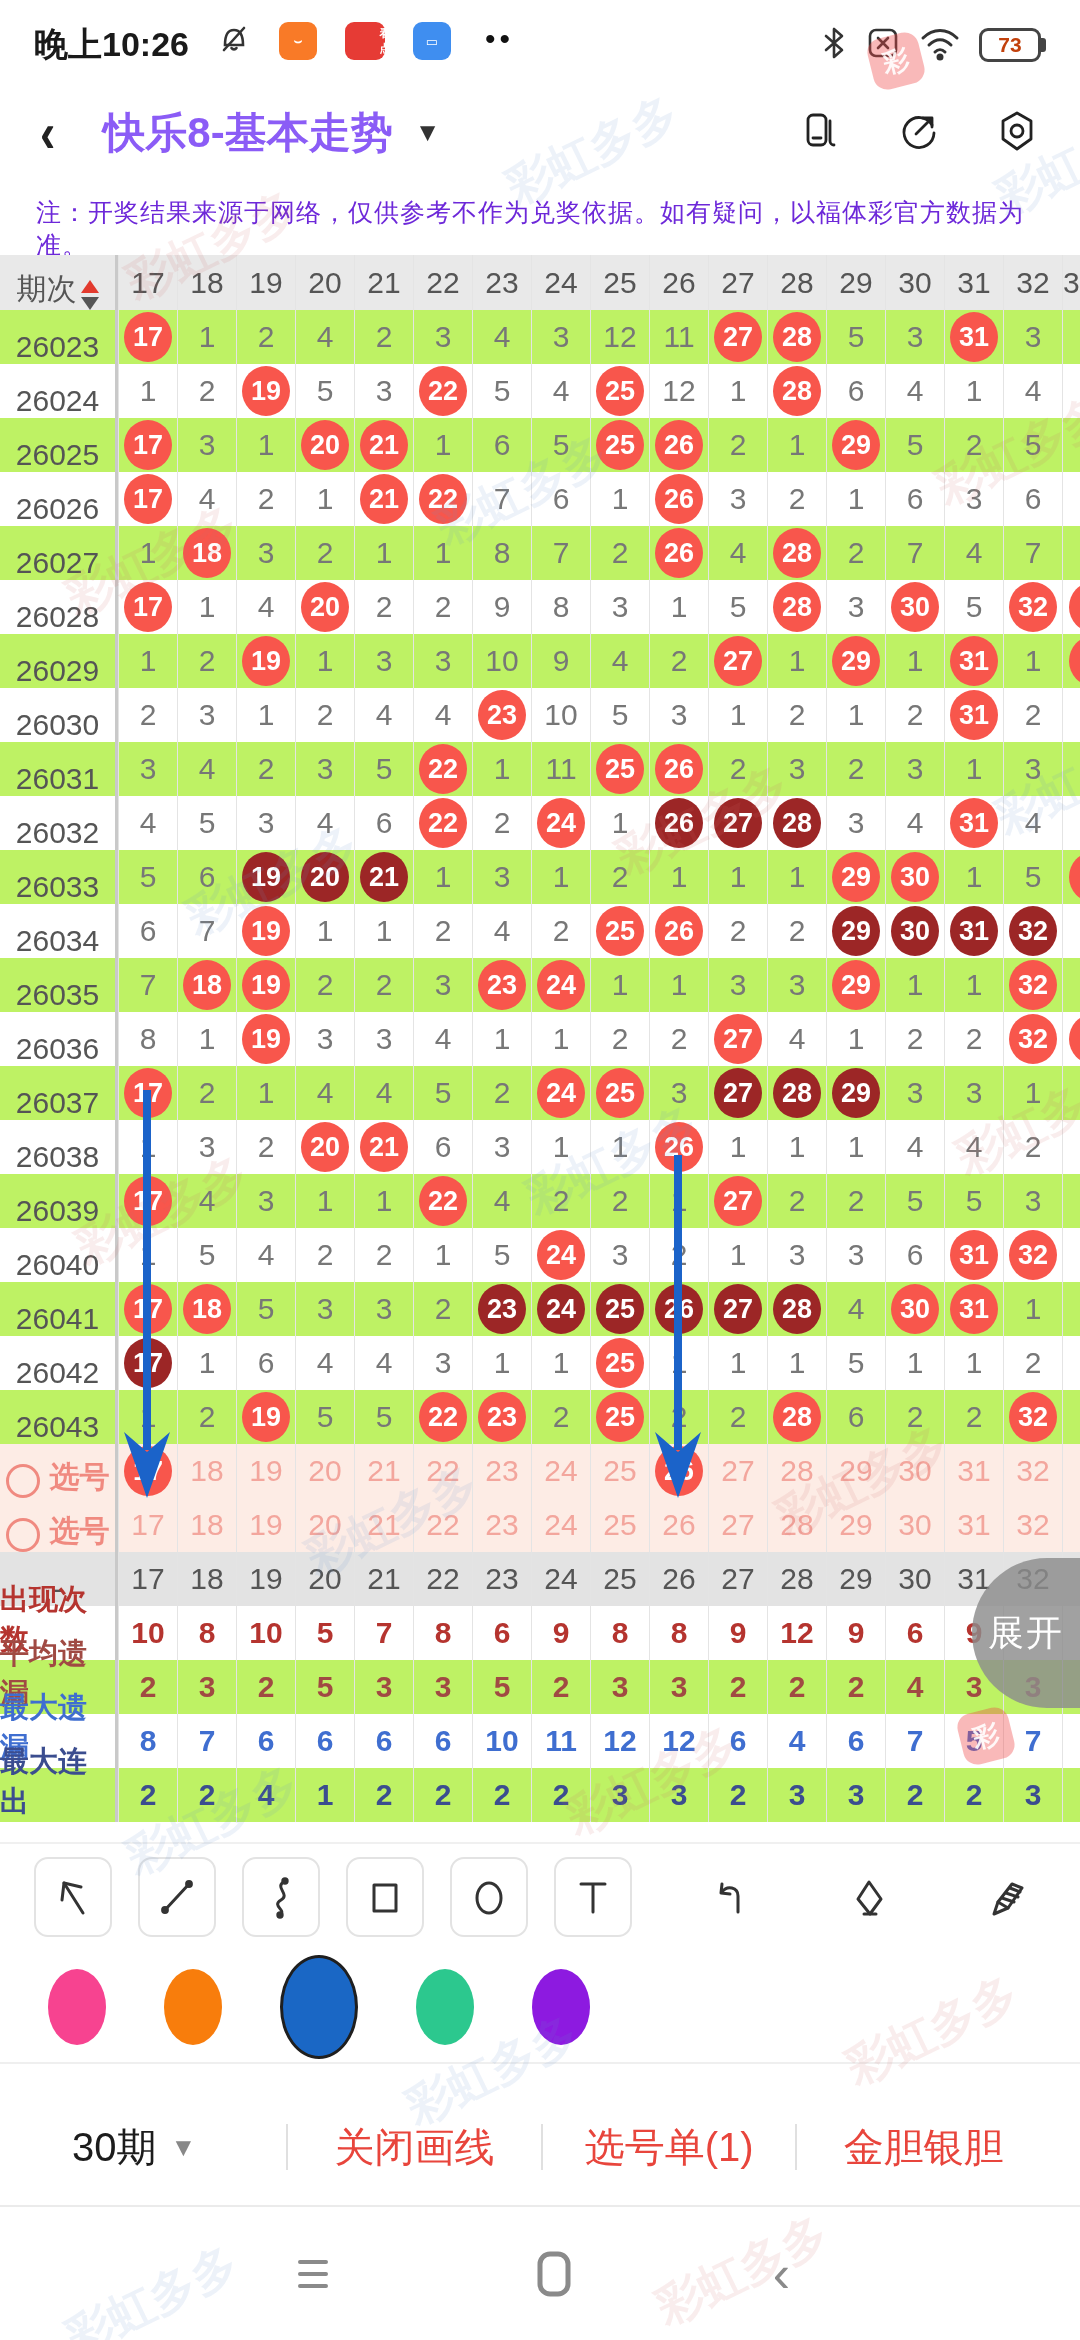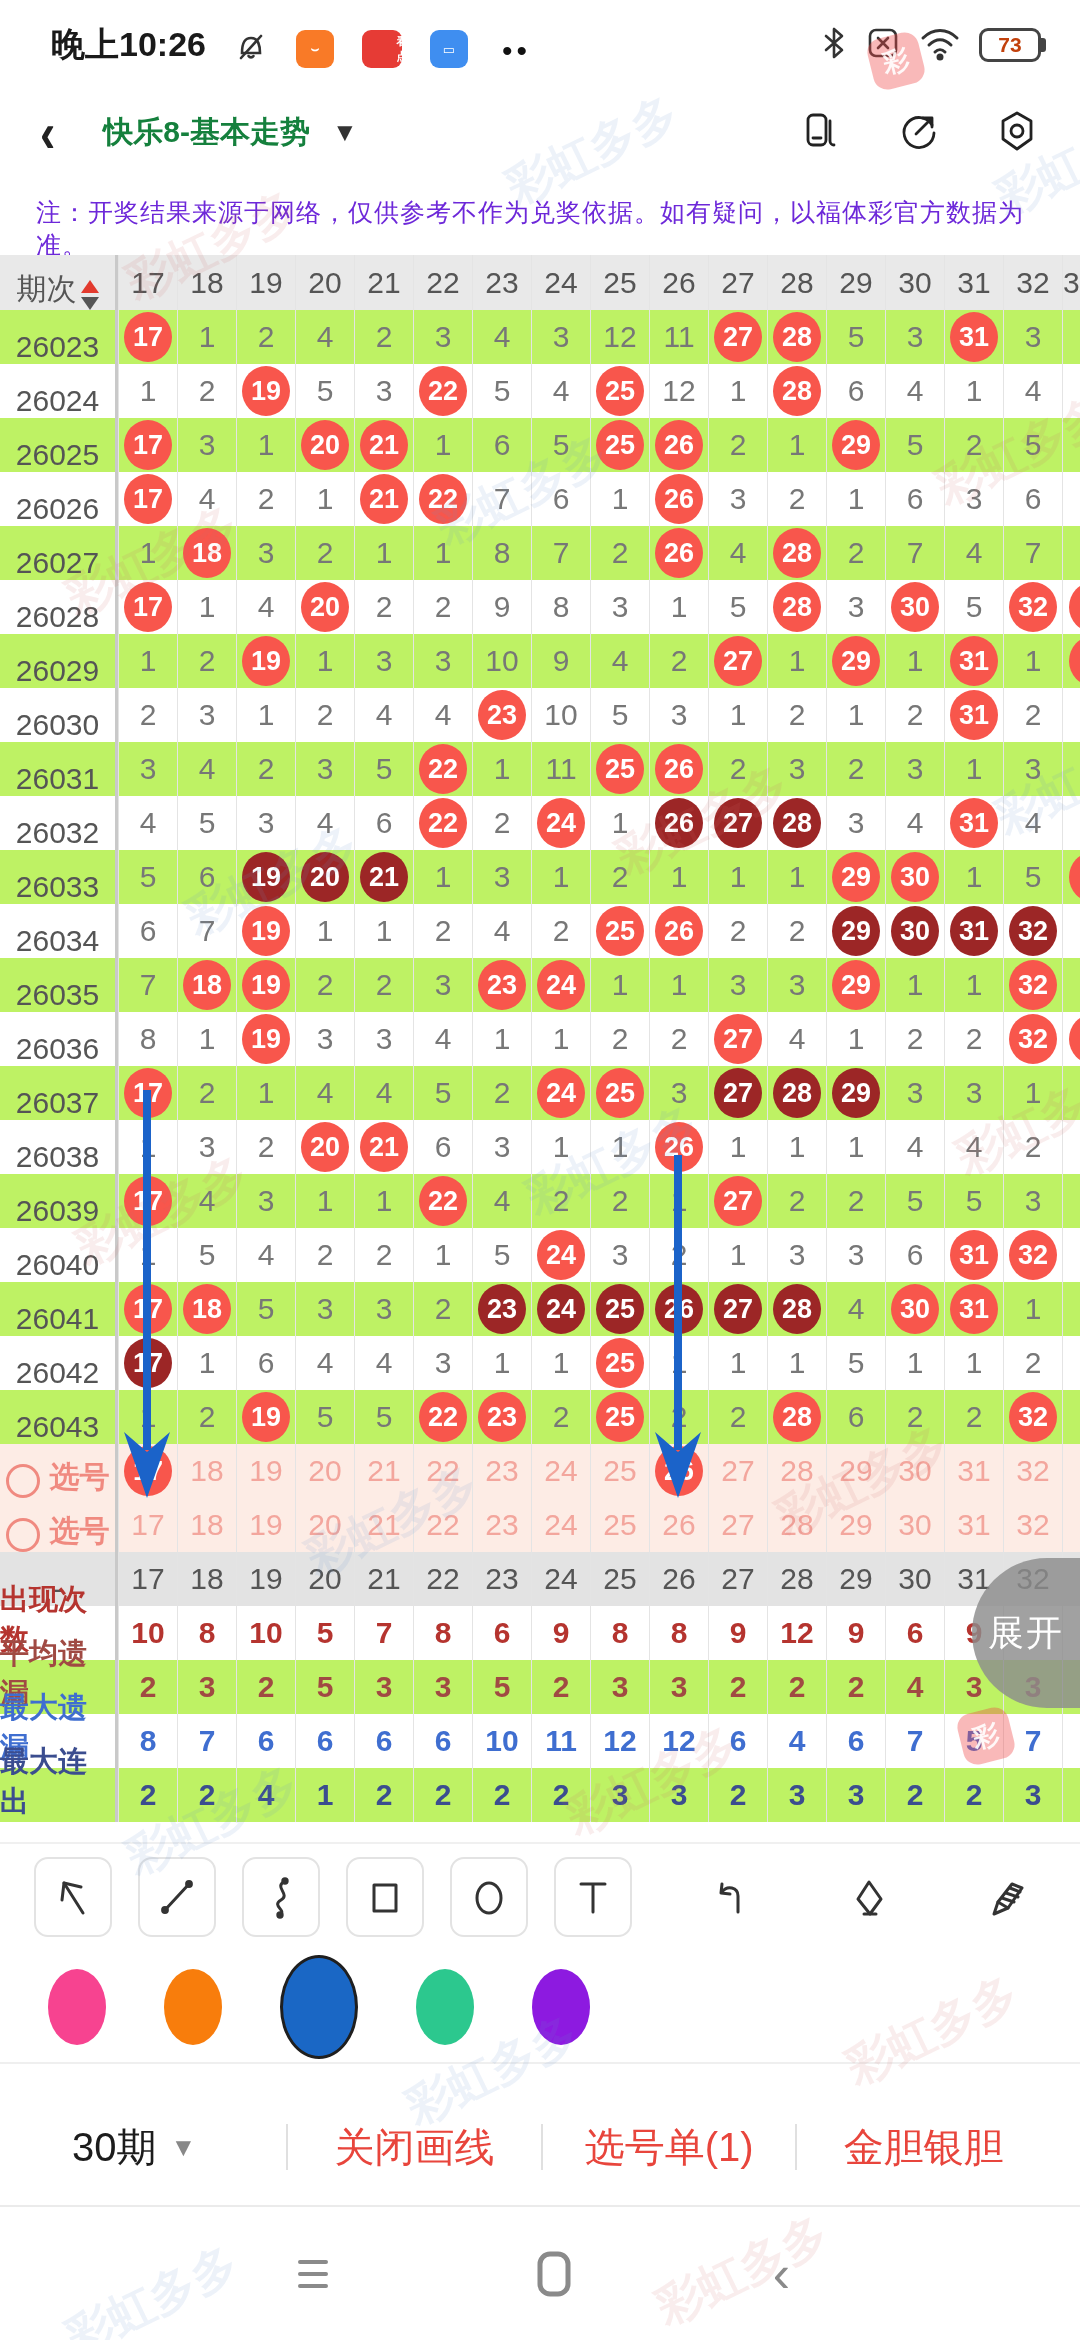--- a/index.html
+++ b/index.html
@@ -1,33 +1,33 @@
 <!DOCTYPE html>
 <html><head>
 <meta charset="utf-8">
 <style>
   html,body{margin:0;padding:0;background:#fff;}
   *{box-sizing:border-box;font-family:"Liberation Sans","DejaVu Sans",sans-serif;}
   #screen{position:relative;width:1080px;height:2340px;background:#fff;overflow:hidden;}
 
   
   .status-bar{position:absolute;top:0;left:0;right:0;height:90px;display:flex;align-items:center;padding:0 34px;}
-  .sb-left{display:flex;align-items:flex-end;gap:28px;margin-left:17px;}
+  .sb-left{display:flex;align-items:flex-start;gap:28px;}
   .sb-time{font-size:34px;font-weight:700;color:#1a1a1a;}
   .sb-appicon{width:38px;height:38px;border-radius:9px;display:flex;align-items:center;justify-content:center;color:#fff;font-size:13px;font-weight:700;}
   .sb-dots{font-size:30px;color:#111;letter-spacing:4px;margin-left:6px;}
   .sb-right{margin-left:auto;display:flex;align-items:center;gap:18px;color:#333;}
   .battery{display:flex;align-items:center;}
   .battery .shell{width:62px;height:34px;border:3px solid #444;border-radius:9px;display:flex;align-items:center;justify-content:center;font-size:21px;font-weight:700;color:#c2410c;}
   .battery .nub{width:5px;height:14px;background:#444;border-radius:0 3px 3px 0;}
 
   
   .app-header{position:absolute;top:90px;left:0;right:0;height:85px;display:flex;align-items:center;padding:0 40px;}
   .back-chevron{font-size:46px;color:#222;font-weight:700;transform:scaleY(1.2);}
-  .page-title{font-size:30px;font-weight:800;color:#15803d;margin-left:48px;}
+  .page-title{font-size:42px;font-weight:800;color:#8b5cf6;margin-left:48px;}
   .title-caret{font-size:26px;color:#333;margin-left:22px;}
   .hdr-icons{margin-left:auto;display:flex;align-items:center;gap:52px;}
 
   
   .notice{position:absolute;top:196px;left:36px;right:10px;font-size:25px;color:#6d28d9;letter-spacing:1px;}
 
   
   .trend-table{position:absolute;top:255px;left:0;width:1080px;}
   .t-row{display:flex;width:1080px;height:54px;align-items:center;position:relative;}
   .t-row.head{height:55px;background:#e9e9e9;}

